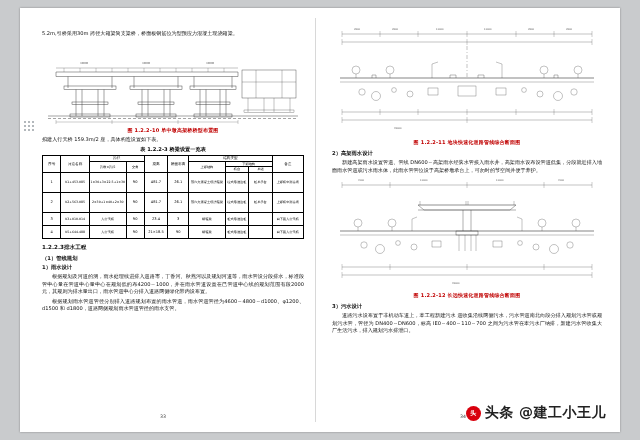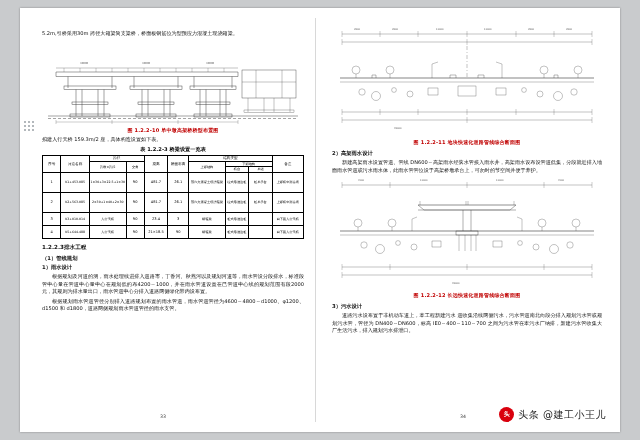--- a/index.html
+++ b/index.html
@@ -46,21 +46,21 @@
   .badge{
     position:absolute;right:14px;bottom:10px;
     display:flex;align-items:center;gap:4px;
     background:rgba(255,255,255,.0);
   }
   .badge .dot{
     width:15px;height:15px;border-radius:50%;
     background:#d9000d;display:flex;align-items:center;justify-content:center;
     color:#fff;font-size:6px;font-weight:bold;
   }
-  .badge .btext{font-size:10px;color:#222;font-weight:normal;letter-spacing:.5px;}
+  .badge .btext{font-size:14px;color:#222;font-weight:bold;letter-spacing:.5px;}
 </style>
 </head>
 <body>
 
 <div class="page">
 
   <div class="gutter">
     <i></i>
       <i></i>
       <i></i>

